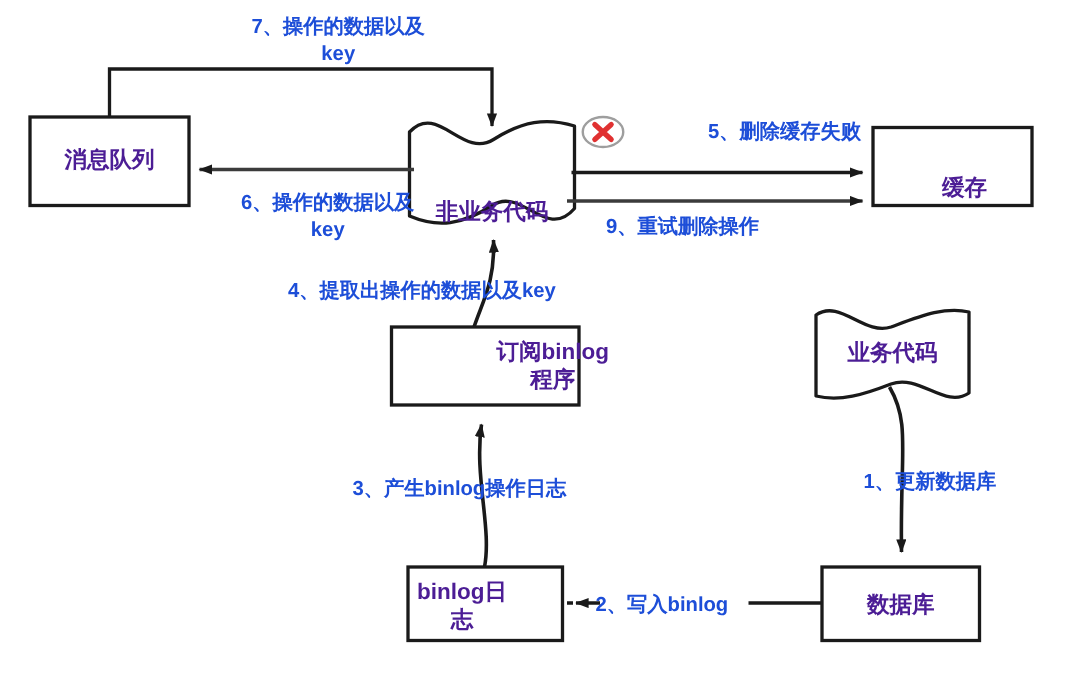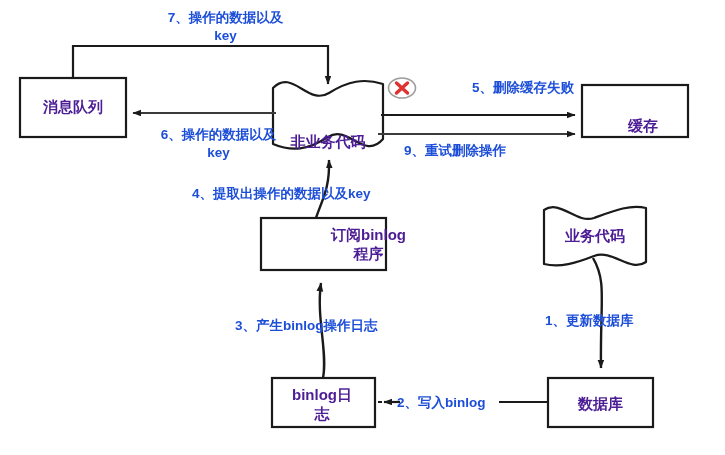--- a/index.html
+++ b/index.html
@@ -103,26 +103,26 @@
 
 <div class="node-label" style="left:264px; top:104px; width:128px;margin-top:28px;">非业务代码</div>
 
 <div class="node-label" style="left:590px; top:101px; width:106px;margin-top:15px;">缓存</div>
 
 <div class="node-label" style="left:261px; top:225px; width:131px;padding-left:42px;">订阅binlog
 程序</div>
 
 <div class="node-label" style="left:542px; top:226px; width:106px;">业务代码</div>
 
-<div class="node-label" style="left:270px; top:385px; width:104px;">binlog日
+<div class="node-label" style="left:256px; top:385px; width:104px;">binlog日
 志</div>
 
 <div class="node-label" style="left:548px; top:394px; width:105px;">数据库</div>
 
-<div class="edge-label" style="left:545px; top:312px; width:150px; text-align:left;">1、更新数据库</div>
+<div class="edge-label" style="left:545px; top:312px; width:150px; text-align:center;">1、更新数据库</div>
 
 <div class="edge-label" style="left:397px; top:394px; width:110px; text-align:left;">2、写入binlog</div>
 
 <div class="edge-label" style="left:222px; top:317px; width:215px; text-align:left;margin-left:13px;">3、产生binlog操作日志</div>
 
 <div class="edge-label" style="left:192px; top:185px; width:265px; text-align:left;">4、提取出操作的数据以及key</div>
 
 <div class="edge-label" style="left:414px; top:79px; width:160px; text-align:right;">5、删除缓存失败</div>
 
 <div class="edge-label" style="left:126px; top:126px; width:185px;">6、操作的数据以及

